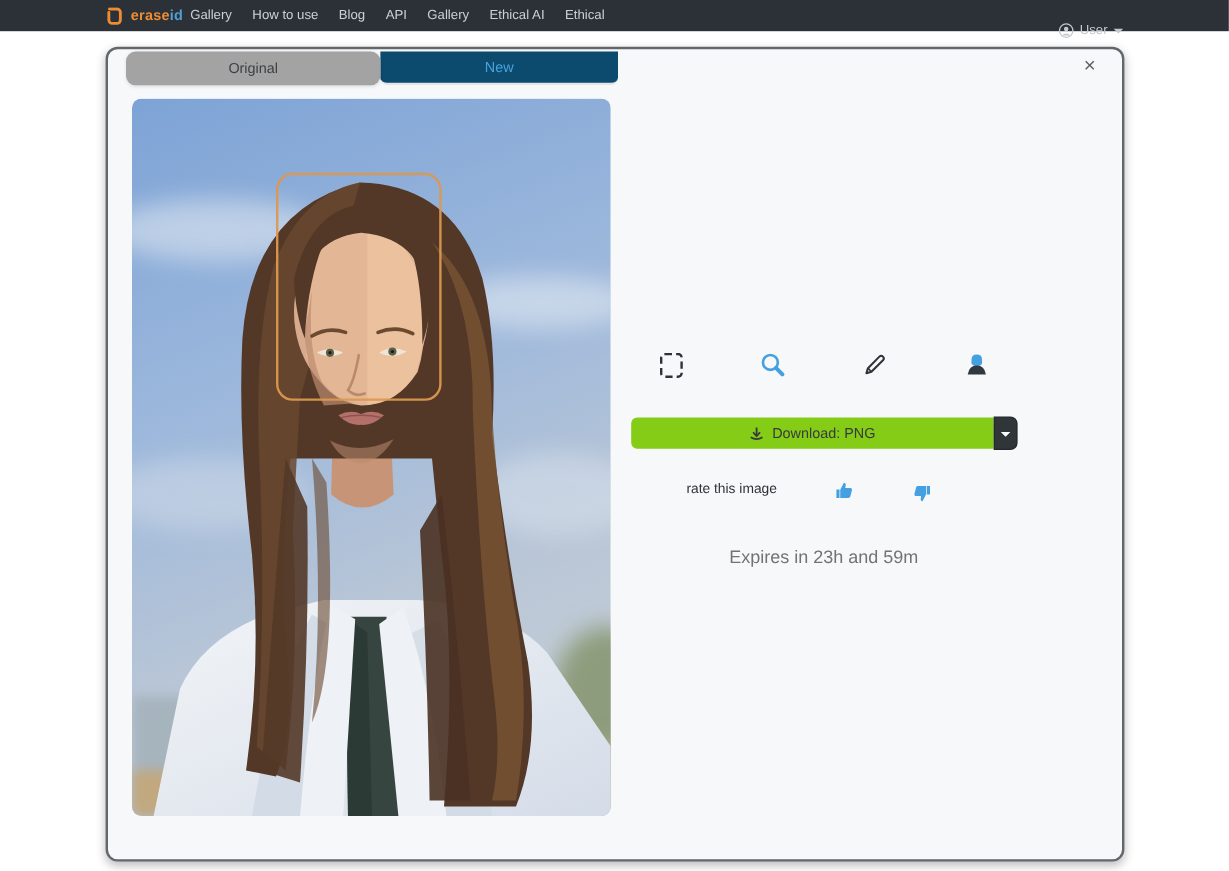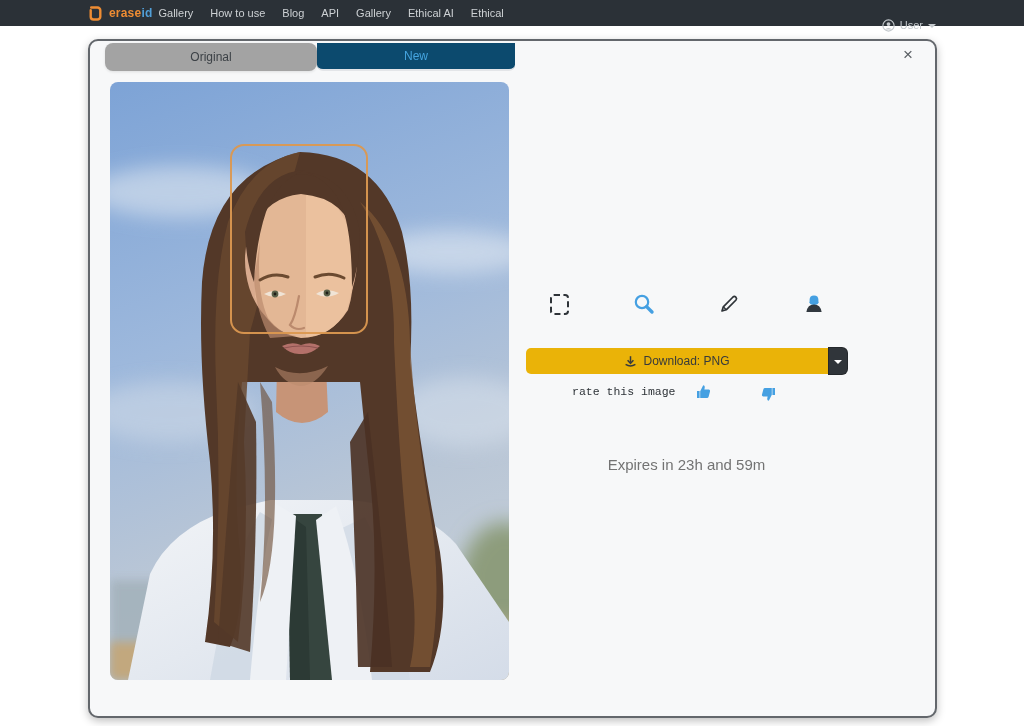--- a/index.html
+++ b/index.html
@@ -39,26 +39,26 @@
   .facebox { position:absolute; left:120px; top:62px; width:138px; height:190px;
              border:2px solid rgba(219,152,80,.95); border-radius:14px; pointer-events:none; }
 
   
   .panel { position:absolute; left:436px; top:0; width:321px; height:679px; }
   .tools-row { position:absolute; left:0; top:251px; width:321px; padding:0 21px; display:flex; justify-content:space-between; align-items:center; }
   .tool { width:24px; height:24px; display:flex; align-items:center; justify-content:center; cursor:pointer; }
   .sel-rect { width:19px; height:21px; border:2px dashed #2e3338; border-radius:4px; }
 
   .dl-split { position:absolute; left:0; top:307px; width:321px; height:26px; display:flex; }
-  .dl-main { flex:1; background:#eab308; border-radius:5px 0 0 5px; display:flex; align-items:center; justify-content:center;
+  .dl-main { flex:1; background:#84cc16; border-radius:5px 0 0 5px; display:flex; align-items:center; justify-content:center;
              gap:6px; color:#373a3c; font-size:12px; cursor:pointer; }
   .dl-toggle { width:18px; background:#30353a; border-radius:0 5px 5px 0; display:flex; align-items:center; justify-content:center; cursor:pointer; margin-left:1px; box-shadow:0 0 0 1px #24282c; }
   .dl-toggle .caret-down { border-top-color:#ffffff; margin-top:2px; }
 
-  .rate-row { position:absolute; left:0; top:341px; width:321px; height:22px;font-family:Liberation Mono, monospace; }
+  .rate-row { position:absolute; left:0; top:358px; width:321px; height:22px; }
   .rate-label { position:absolute; left:46px; top:3px; font-size:11.5px; color:#2e3338; }
   .thumb { position:absolute; width:17px; height:17px; cursor:pointer; }
   .thumb-up { left:169px; top:1px; }
   .thumb-down { left:234px; top:4px; }
 
   .expires { position:absolute; left:0; top:415px; width:321px; text-align:center; font-size:15px; color:#737373; }
 </style>
 </head>
 <body>
 

